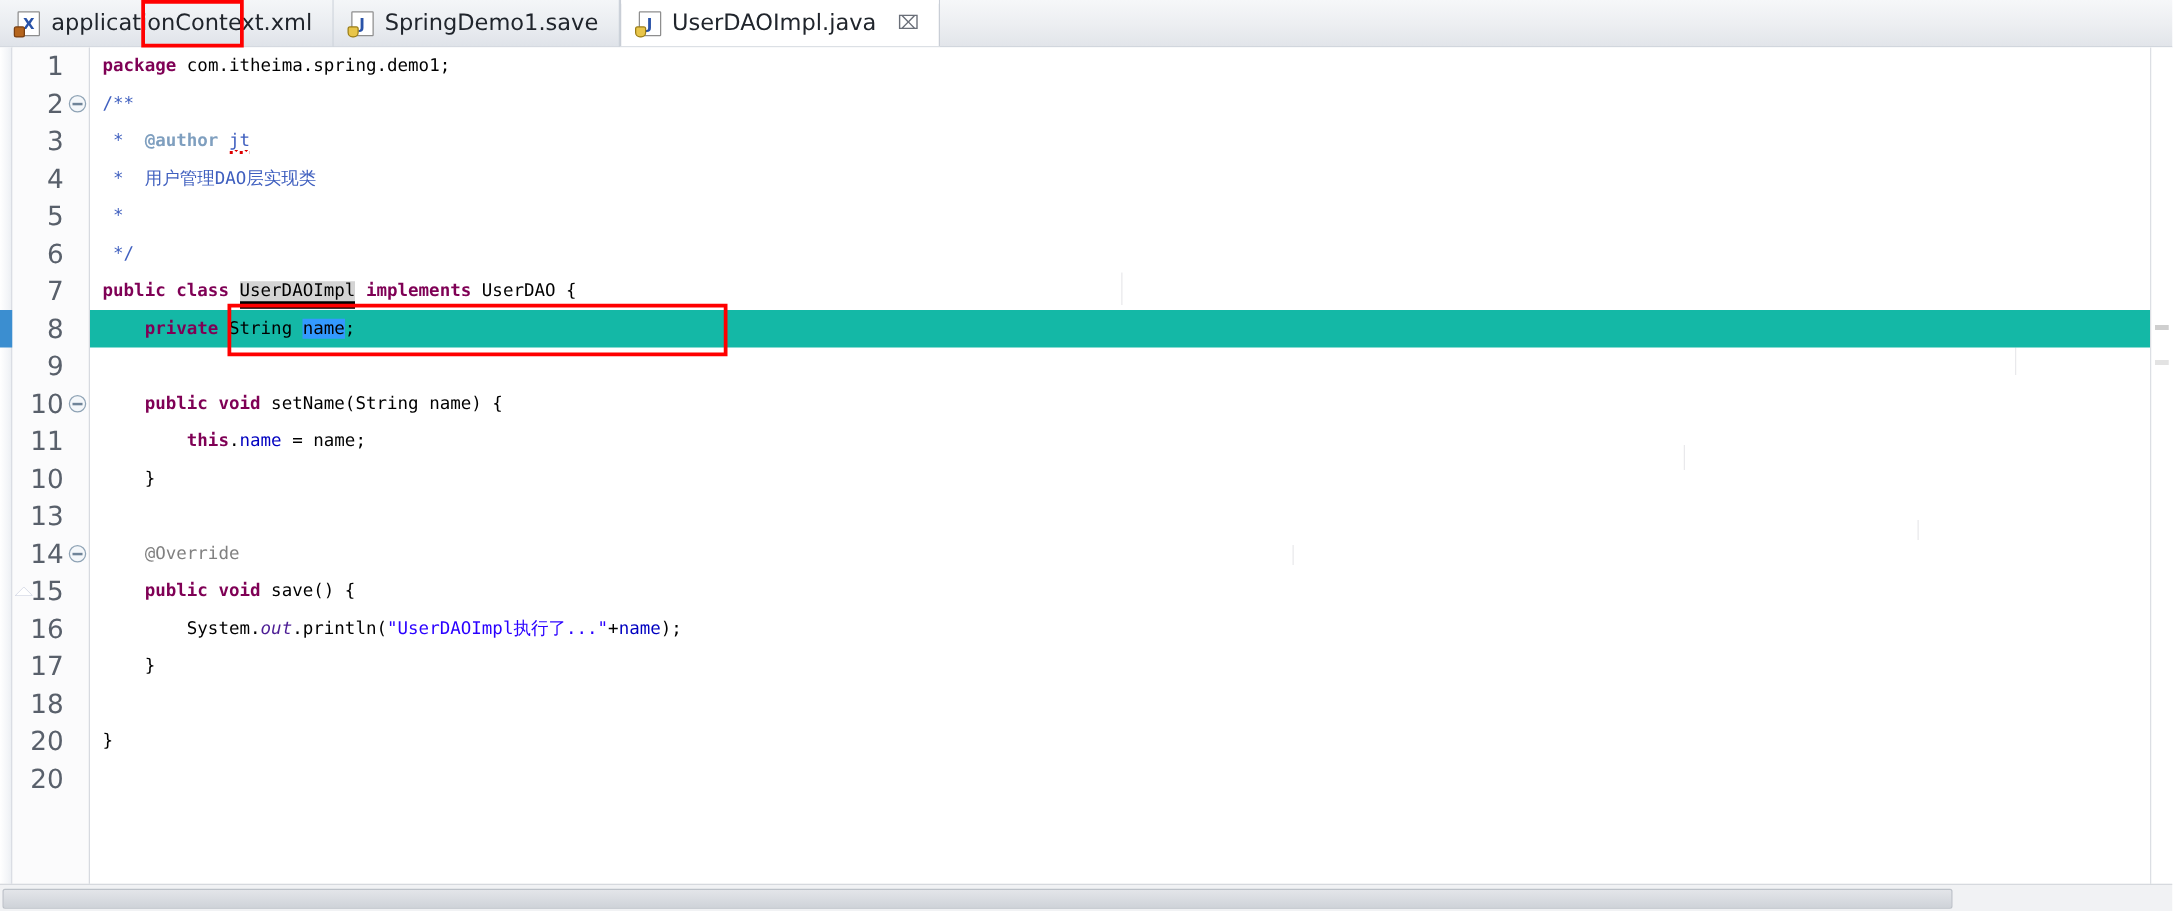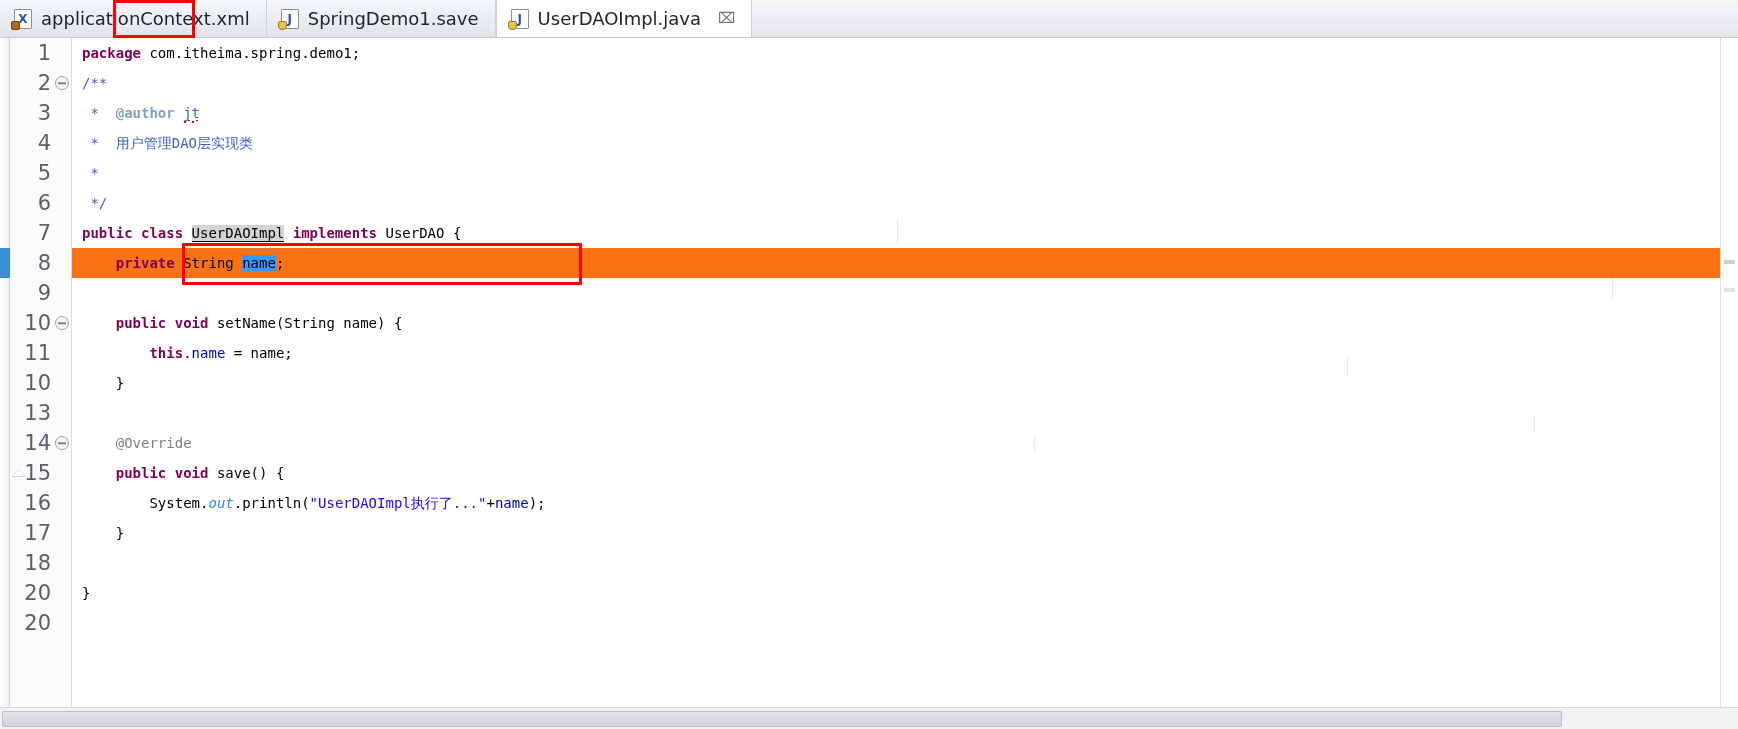--- a/index.html
+++ b/index.html
@@ -166,41 +166,41 @@
   .cline {
     height: 30px;
     line-height: 30px;
     font-size: 14px;
     white-space: pre;
     padding-left: 10px;
     color: #000000;
     position: relative;
   }
   .cline.current {
-    background: #f97316;
+    background: #14b8a6;
   }
   
   .cline.current::after{
     content:"";
     position:absolute; left:0; right:0; bottom:0; height:0px;
   }
 
   
   .kw      { color:#7f0055; font-weight:bold; }
   .cmt     { color:#3f5fbf; }
   .tagdoc  { color:#7f9fbf; font-weight:bold; }
   .str     { color:#2a00ff; }
   .field   { color:#0000c0; }
-  .staticf { color:#3b82f6; font-style: italic; }
+  .staticf { color:#4c1d95; font-style: italic; }
   .ann     { color:#808080; }
   .plain   { color:#000000; }
 
   .occ {
     background:#d4d4d4;
-    border-bottom:1px solid #000000;
+    border-bottom:6px solid #000000;
   }
   .sel {
     background:#3399ff;
     color:#000000;
   }
   .squiggle {
     border-bottom: 2px solid transparent;
     background-image:
       radial-gradient(circle at 2px 2px, #dd0000 1.2px, transparent 1.4px),
       radial-gradient(circle at 6px 0px, #dd0000 1.2px, transparent 1.4px);

